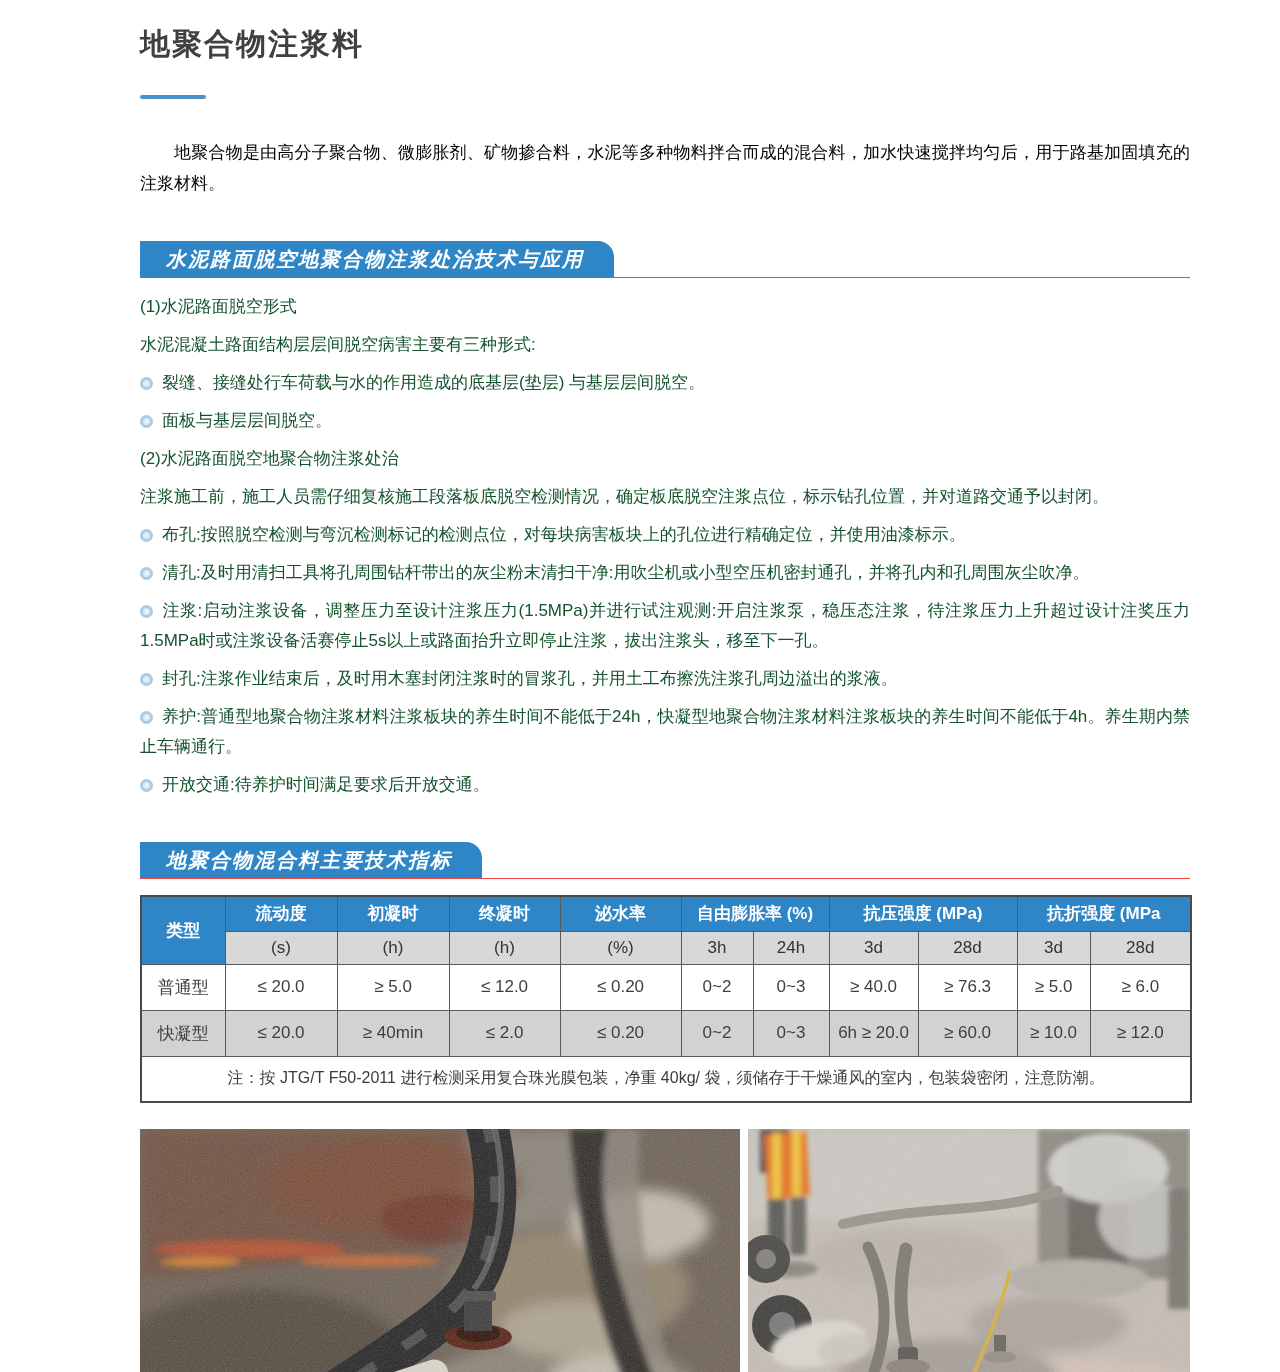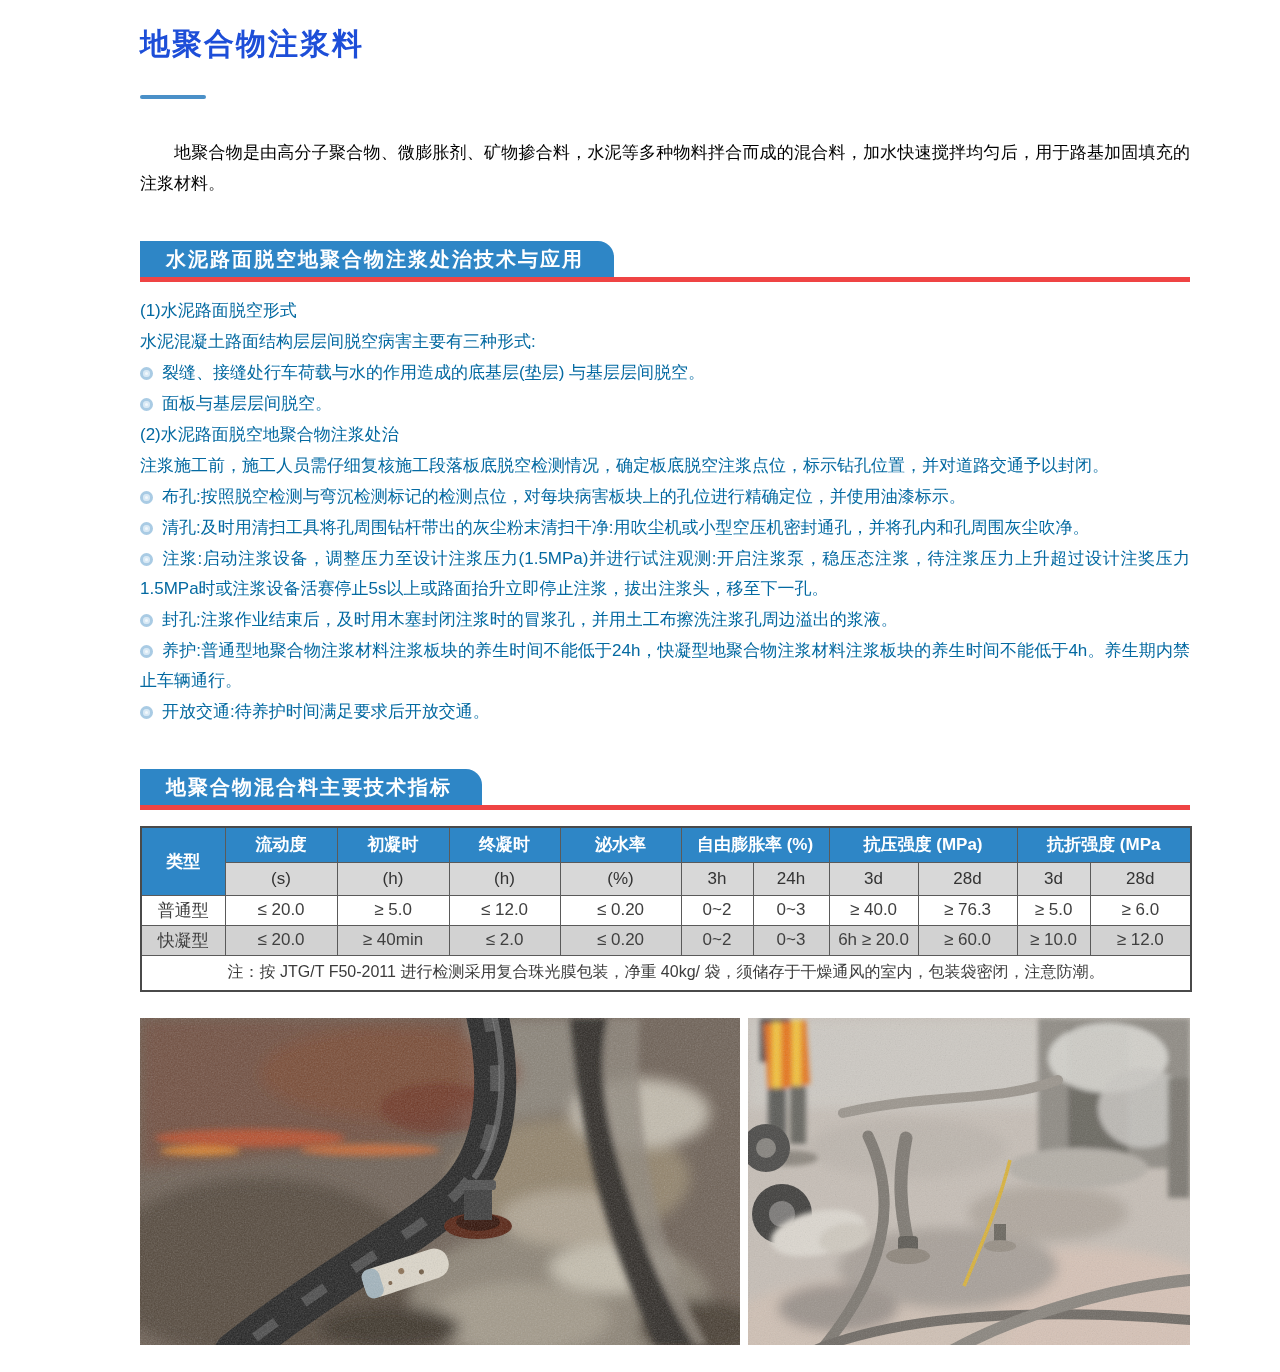--- a/index.html
+++ b/index.html
@@ -6,63 +6,63 @@
   html,body { background:#ffffff; }
   body {
     width:1280px; height:1372px; overflow:hidden;
     font-family:"Liberation Sans","DejaVu Sans",sans-serif;
     color:#3f3f3f;
   }
   .page { position:relative; width:1280px; height:1372px; background:#fff; }
   .content { position:absolute; left:140px; width:1050px; top:0; }
 
   .doc-title {
-    margin-top:24px; font-size:30px; font-weight:bold; color:#1d4ed8;
+    margin-top:24px; font-size:30px; font-weight:bold; color:#404040;
     letter-spacing:2px;
   }
   .title-underline {
     margin-top:30px; width:66px; height:4px; background:#4a90c8; border-radius:2px;
   }
   .intro {
     margin-top:38px; font-size:17px; line-height:31px; text-indent:2em;
     text-align:justify; color:#000000;font-family:Liberation Serif, serif;
   }
 
-  .section-head { margin-top:42px; border-bottom:5px solid #ef4444; line-height:0; }
+  .section-head { margin-top:42px; border-bottom:1px solid #ef4444; line-height:0;font-style:italic; }
   .section-head .bar {
     display:inline-block; background:#2e86c6; color:#ffffff;
     font-size:20px; font-weight:bold; letter-spacing:2px;
     line-height:36px; padding:0 30px 0 26px;
     border-top-right-radius:16px;
   }
 
   .body-text { margin-top:14px; }
   .body-text p {
-    font-size:17px; line-height:30px; text-align:justify; color:#0369a1;
-    margin:1px 0;
+    font-size:17px; line-height:30px; text-align:justify; color:#14532d;
+    margin:8px 0;
   }
   .bullet {
     display:inline-block; width:13px; height:13px; border-radius:50%;
     border:3px solid #a9cbe4; background:#f2f8fc;
     box-shadow: inset 0 0 0 2px #d9e9f5;
     margin-right:9px; vertical-align:-2px;
   }
 
   .spec-table-wrap { margin-top:16px; }
   table.spec {
     width:1050px; border-collapse:collapse; table-layout:fixed;
     border:2px solid #4a4a4a; font-size:17px;padding-left:26px;
   }
   table.spec th, table.spec td {
     border:1px solid #5a5a5a; text-align:center; padding:0 2px;
   }
   table.spec thead tr.r1 th { background:#2e86c6; color:#fff; font-weight:bold; height:35px; }
   table.spec thead tr.r2 th { background:#d8d8d8; color:#333; font-weight:normal; height:33px; }
   table.spec th.corner { background:#2e86c6; color:#fff; }
-  table.spec tbody tr { height:30px; }
+  table.spec tbody tr { height:46px; }
   table.spec tbody tr.alt td { background:#d2d2d2; }
   table.spec tbody td.rowhead { font-weight:normal; }
   table.spec tr.note-row td {
     height:36px; background:#fff; font-size:16px; color:#3c3c3c;
   }
 
   .photos { margin-top:26px; display:flex; gap:8px; }
   .photo { display:block; }
   .photo svg { display:block; }
 </style>

